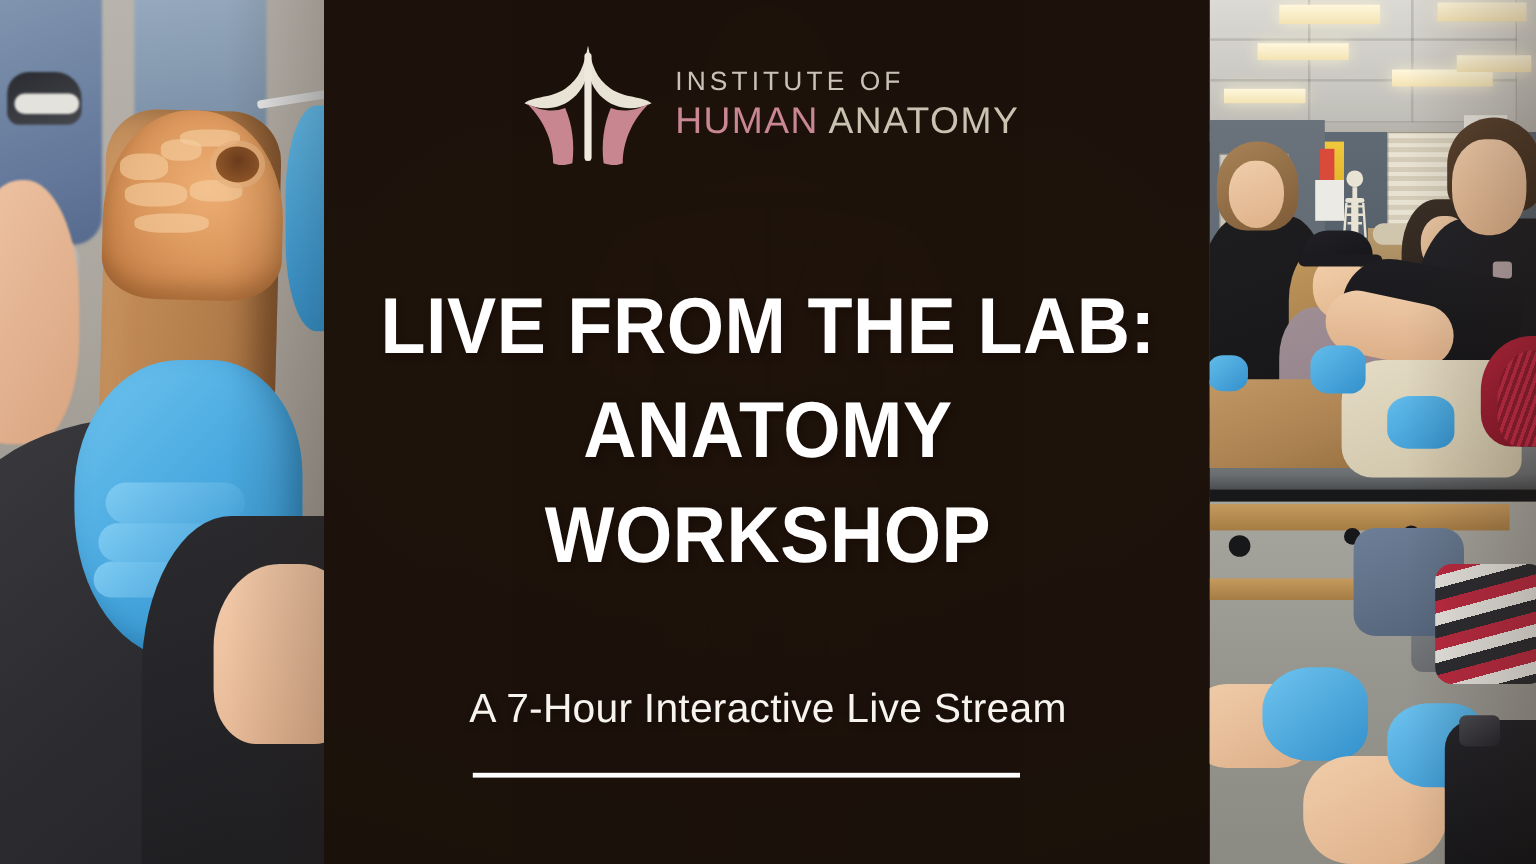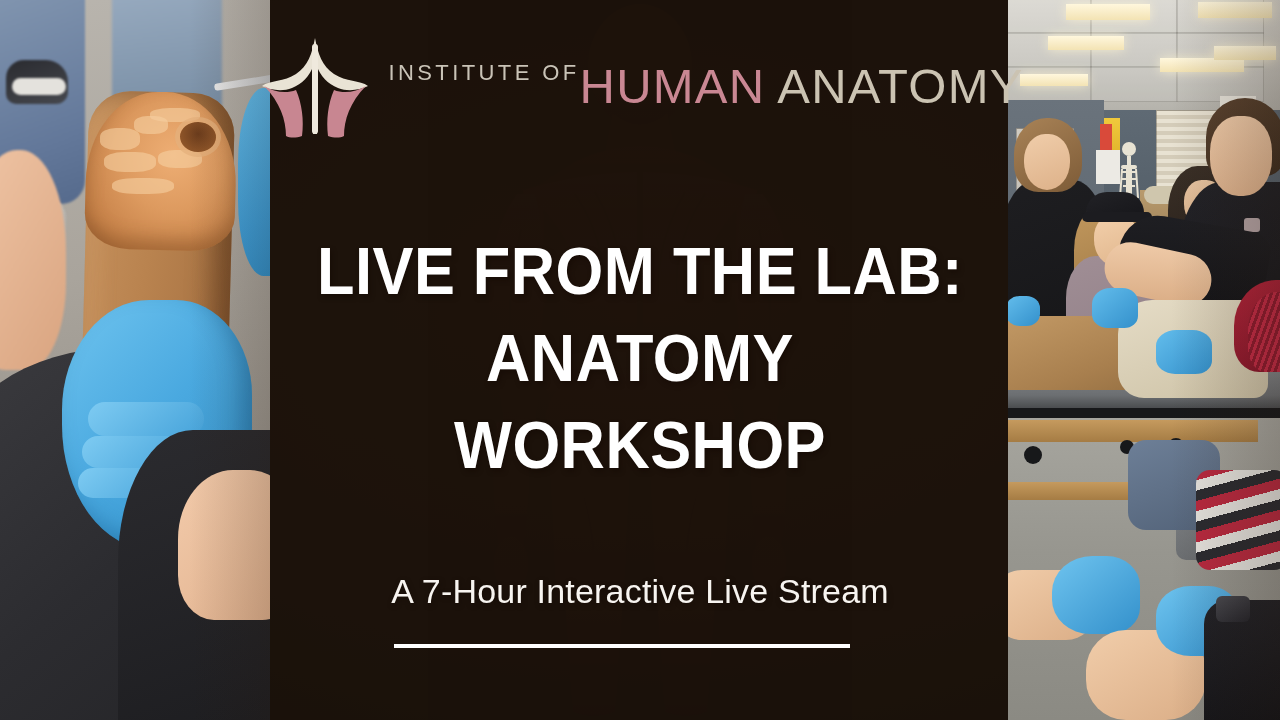--- a/index.html
+++ b/index.html
@@ -169,26 +169,26 @@
 
   
   .content{position:absolute;inset:0;}
 
   .brand{
     position:absolute;left:0;right:0;top:30px;
     display:flex;align-items:center;justify-content:center;gap:14px;
   }
   .brand-mark{width:118px;height:112px;flex:0 0 auto;}
   .brand-mark svg{display:block;width:100%;height:100%;}
-  .brand-text{display:flex;flex-direction:row;line-height:1;}
+  .brand-text{display:flex;flex-direction:column;line-height:1;}
   .brand-line1{
     font-size:22px;letter-spacing:3.4px;color:#c9c3b7;font-weight:400;
     margin-bottom:6px;
   }
-  .brand-line2{font-size:49px;letter-spacing:1.2px;font-weight:400;white-space:nowrap;}
+  .brand-line2{font-size:31px;letter-spacing:1.2px;font-weight:400;white-space:nowrap;}
   .brand-human{color:#c98793;}
   .brand-anatomy{color:#cbc3b2;}
 
   .title{
     position:absolute;left:0;right:0;top:228px;
     text-align:center;
     color:#ffffff;
     font-weight:bold;
     font-size:66px;
     line-height:1.32;

